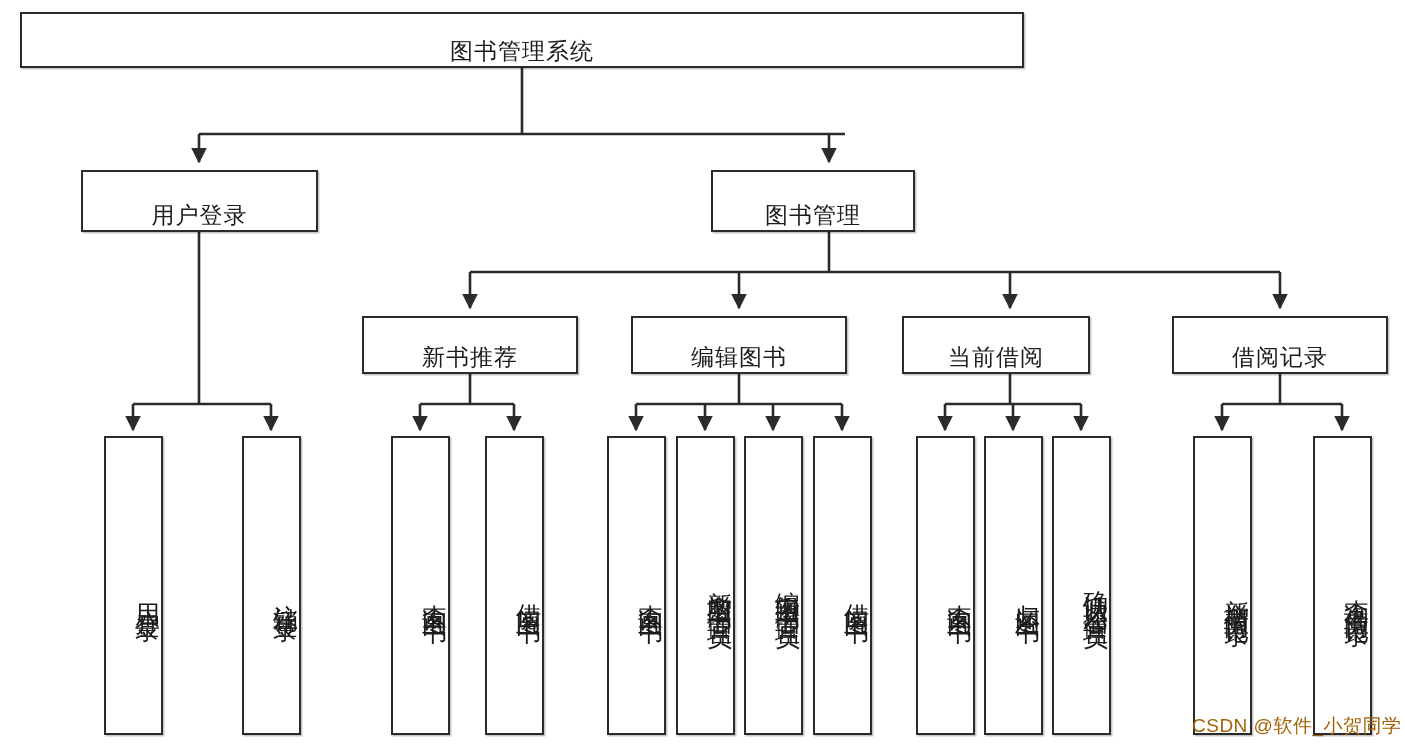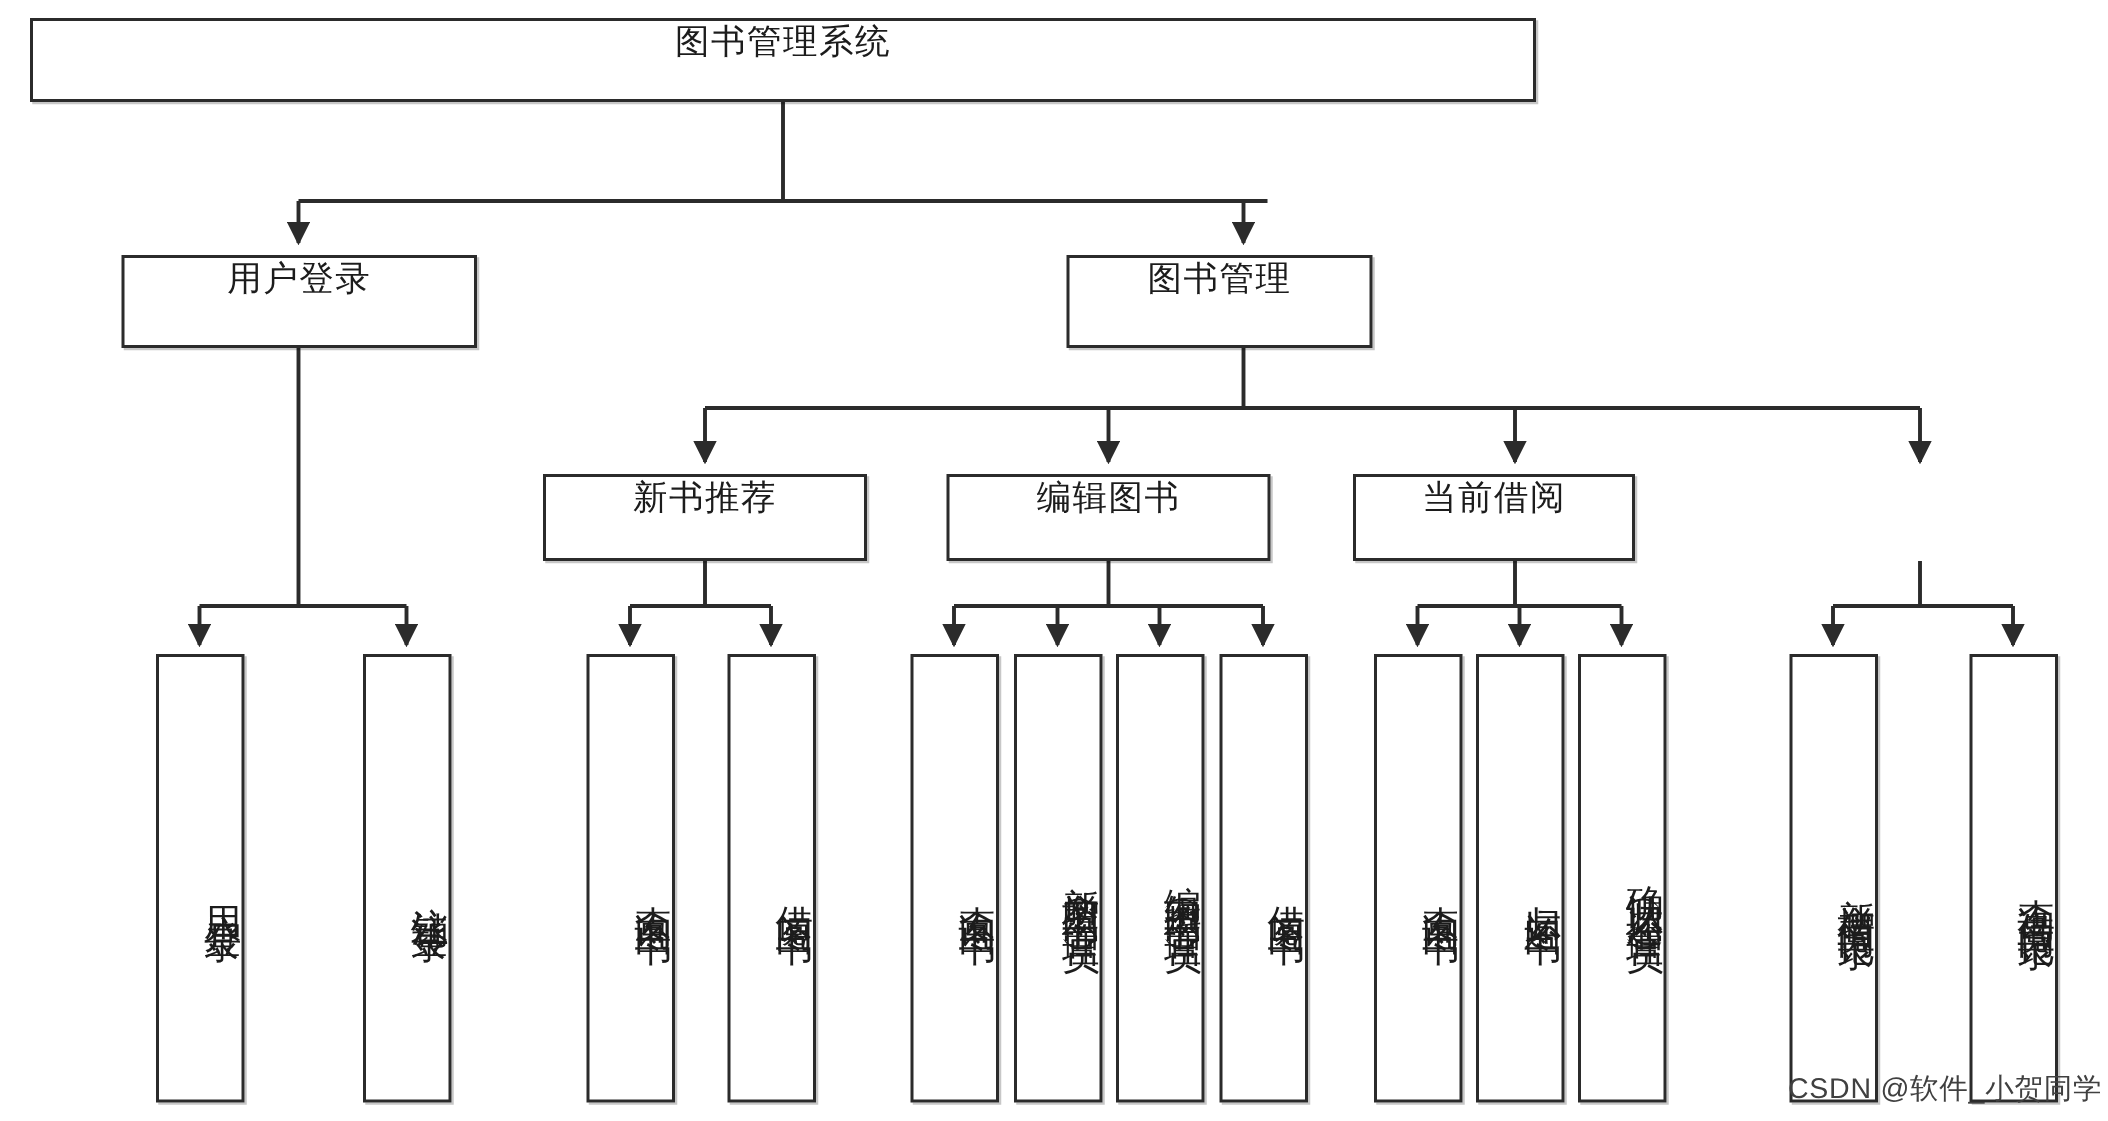--- a/index.html
+++ b/index.html
@@ -23,21 +23,21 @@
     width: 1405px;
     height: 747px;
     pointer-events: none;
   }
   .node {
     position: absolute;
     box-sizing: border-box;
     border: 2px solid #2b2b2b;
     background: #ffffff;
     display: flex;
-    align-items: flex-start;
+    align-items: flex-end;
     justify-content: center;
     color: #1c1c1c;
     box-shadow: 1.5px 1.5px 0 rgba(0,0,0,0.22);
   }
   .node.horiz {
     font-size: 23px;
     letter-spacing: 1px;
     line-height: 1.2;
     white-space: nowrap;
   }
@@ -51,21 +51,21 @@
     align-items: flex-start;
     justify-content: center;
   }
   .node .label {
     display: block;
   }
   .watermark {
     position: absolute;
     font-family: "Liberation Sans", "DejaVu Sans", sans-serif;
     font-size: 19px;
-    color: #404040;
+    color: #a16207;
     white-space: nowrap;
     letter-spacing: 0.5px;
   }
 </style>
 </head>
 <body>
 
 <div id="canvas">
 
   <svg id="edges" viewBox="0 0 1405 747" xmlns="http://www.w3.org/2000/svg">
@@ -131,20 +131,23 @@
 
   <div class="node horiz" style="left:362px; top:316px; width:216px; height:58px;">
     <span class="label">新书推荐</span>
   </div>
   <div class="node horiz" style="left:631px; top:316px; width:216px; height:58px;">
     <span class="label">编辑图书</span>
   </div>
   <div class="node horiz" style="left:902px; top:316px; width:188px; height:58px;">
     <span class="label">当前借阅</span>
   </div>
+  <div class="node horiz" style="left:1172px; top:316px; width:216px; height:58px;">
+    <span class="label">借阅记录</span>
+  </div>
 
   <div class="node vert" style="left:104px; top:436px; width:59px; height:299px;">
     <span class="label">用户登录</span>
   </div>
   <div class="node vert" style="left:242px; top:436px; width:59px; height:299px;">
     <span class="label">注销登录</span>
   </div>
 
   <div class="node vert" style="left:391px; top:436px; width:59px; height:299px;">
     <span class="label">查询图书</span>

